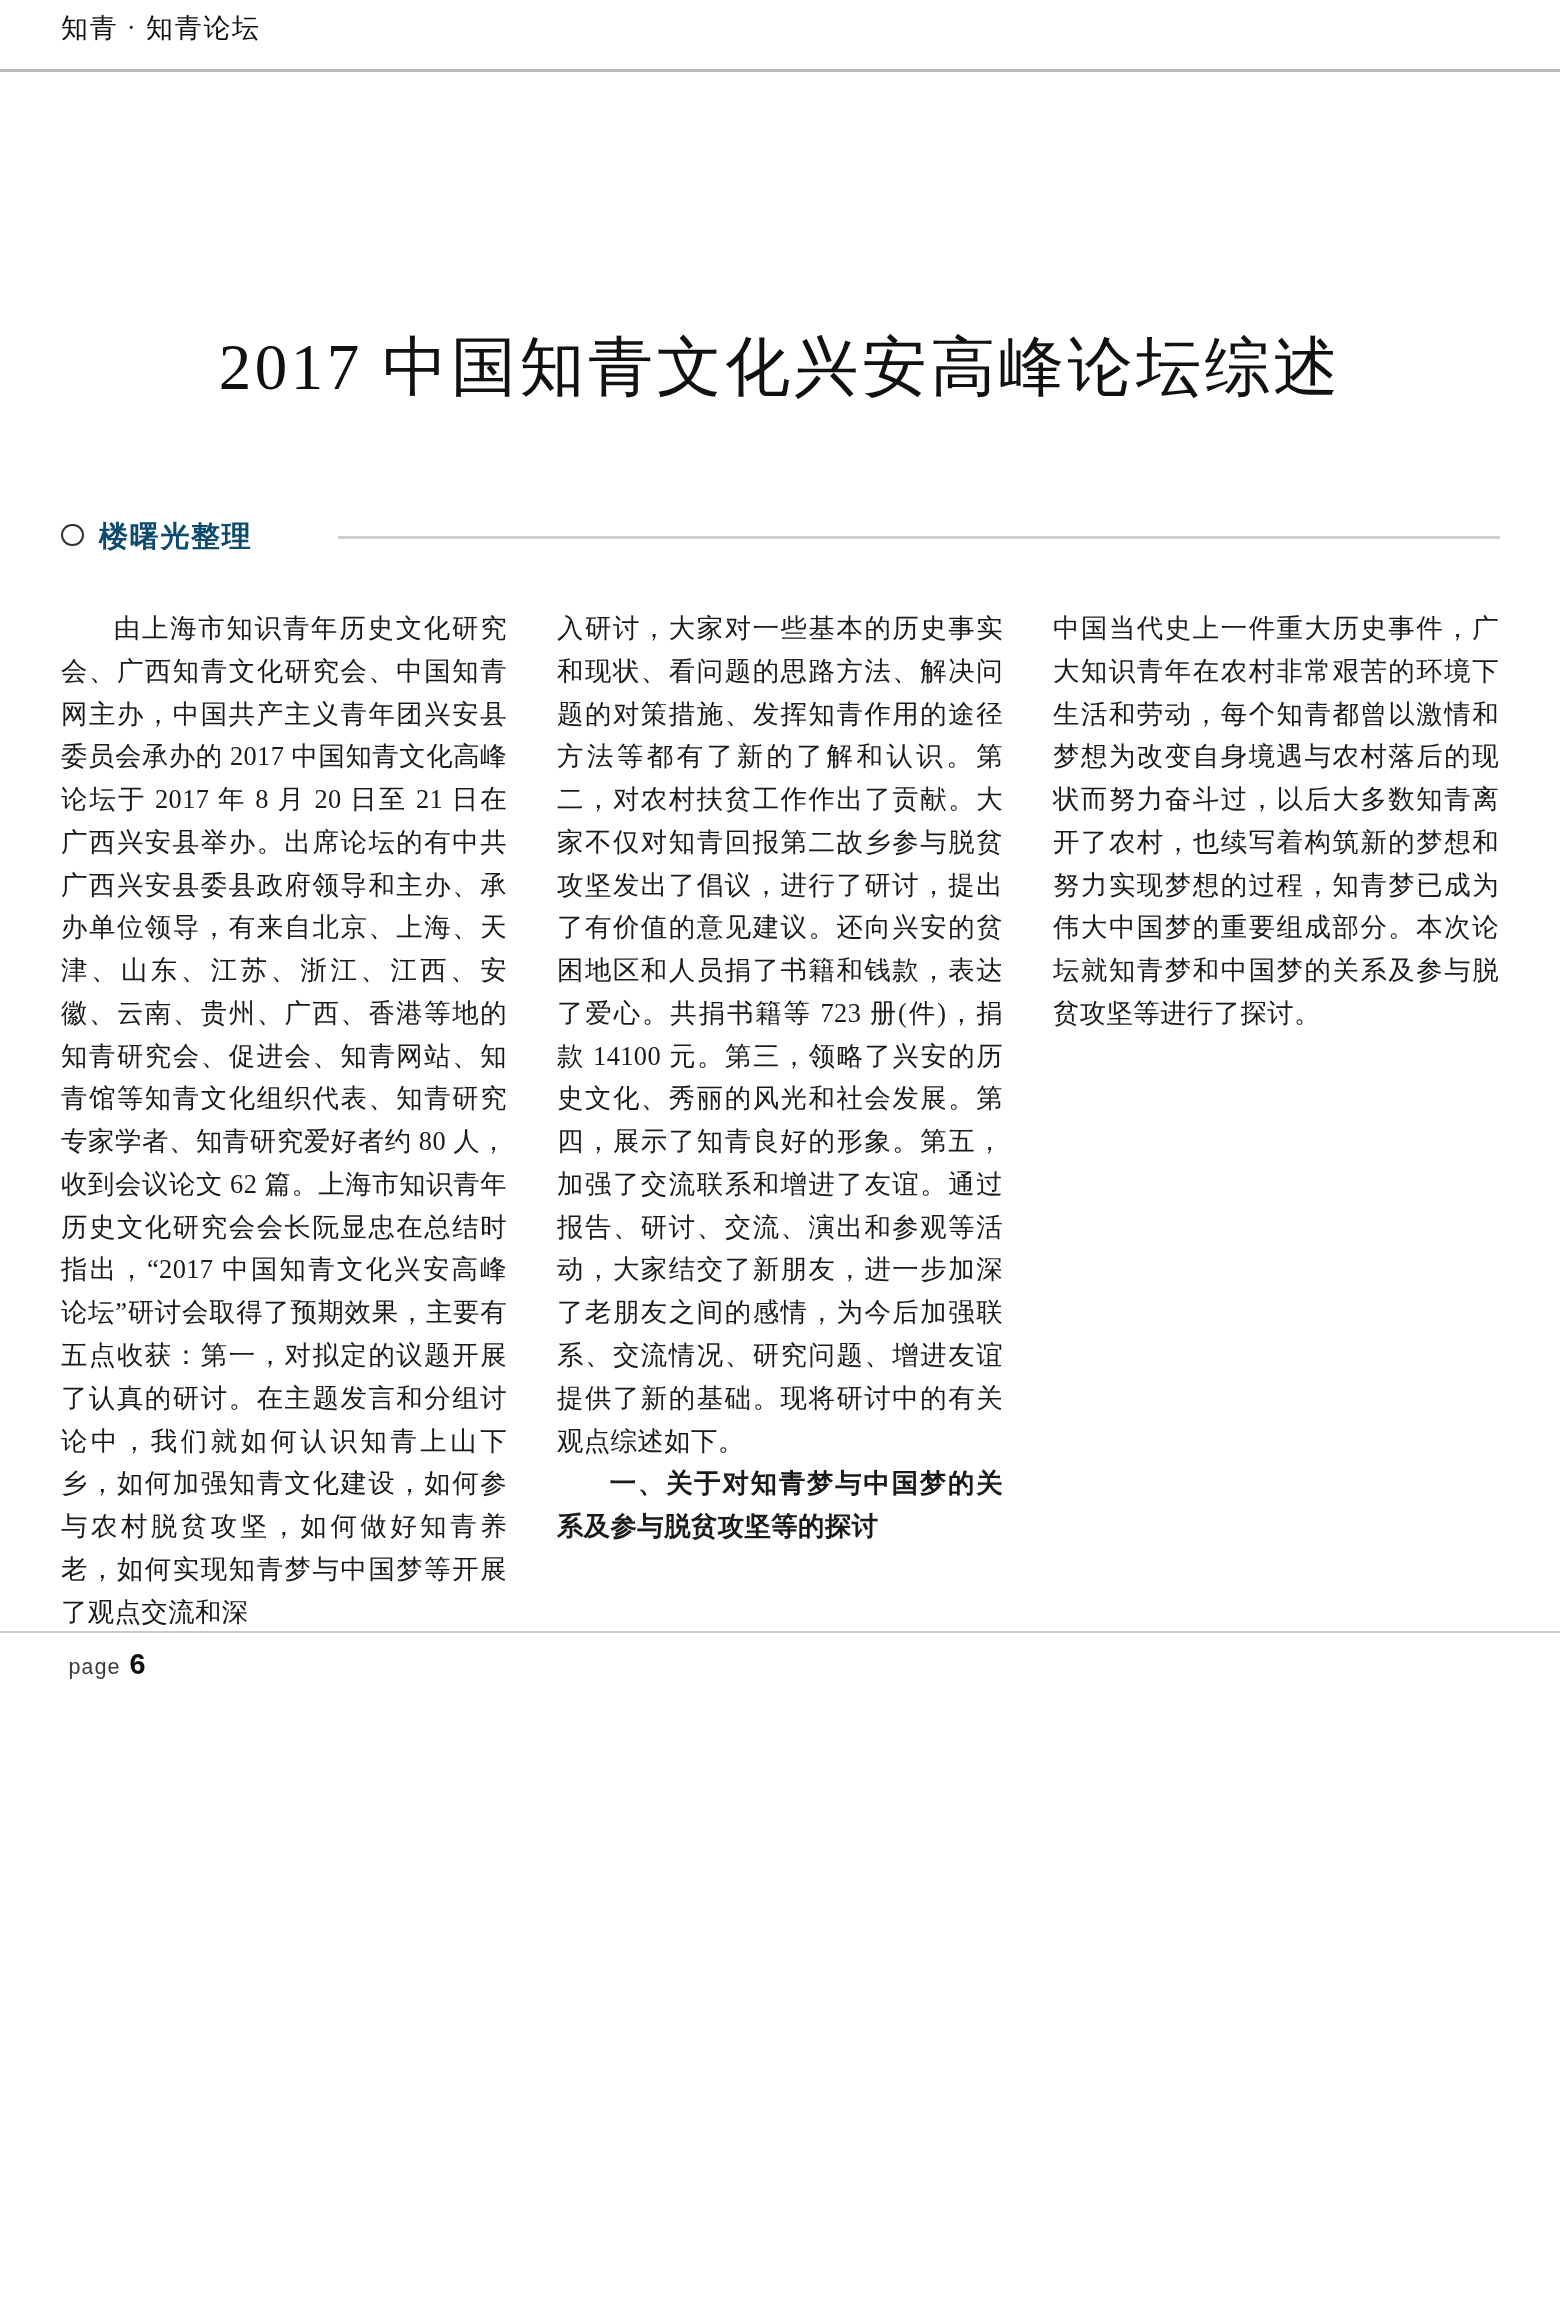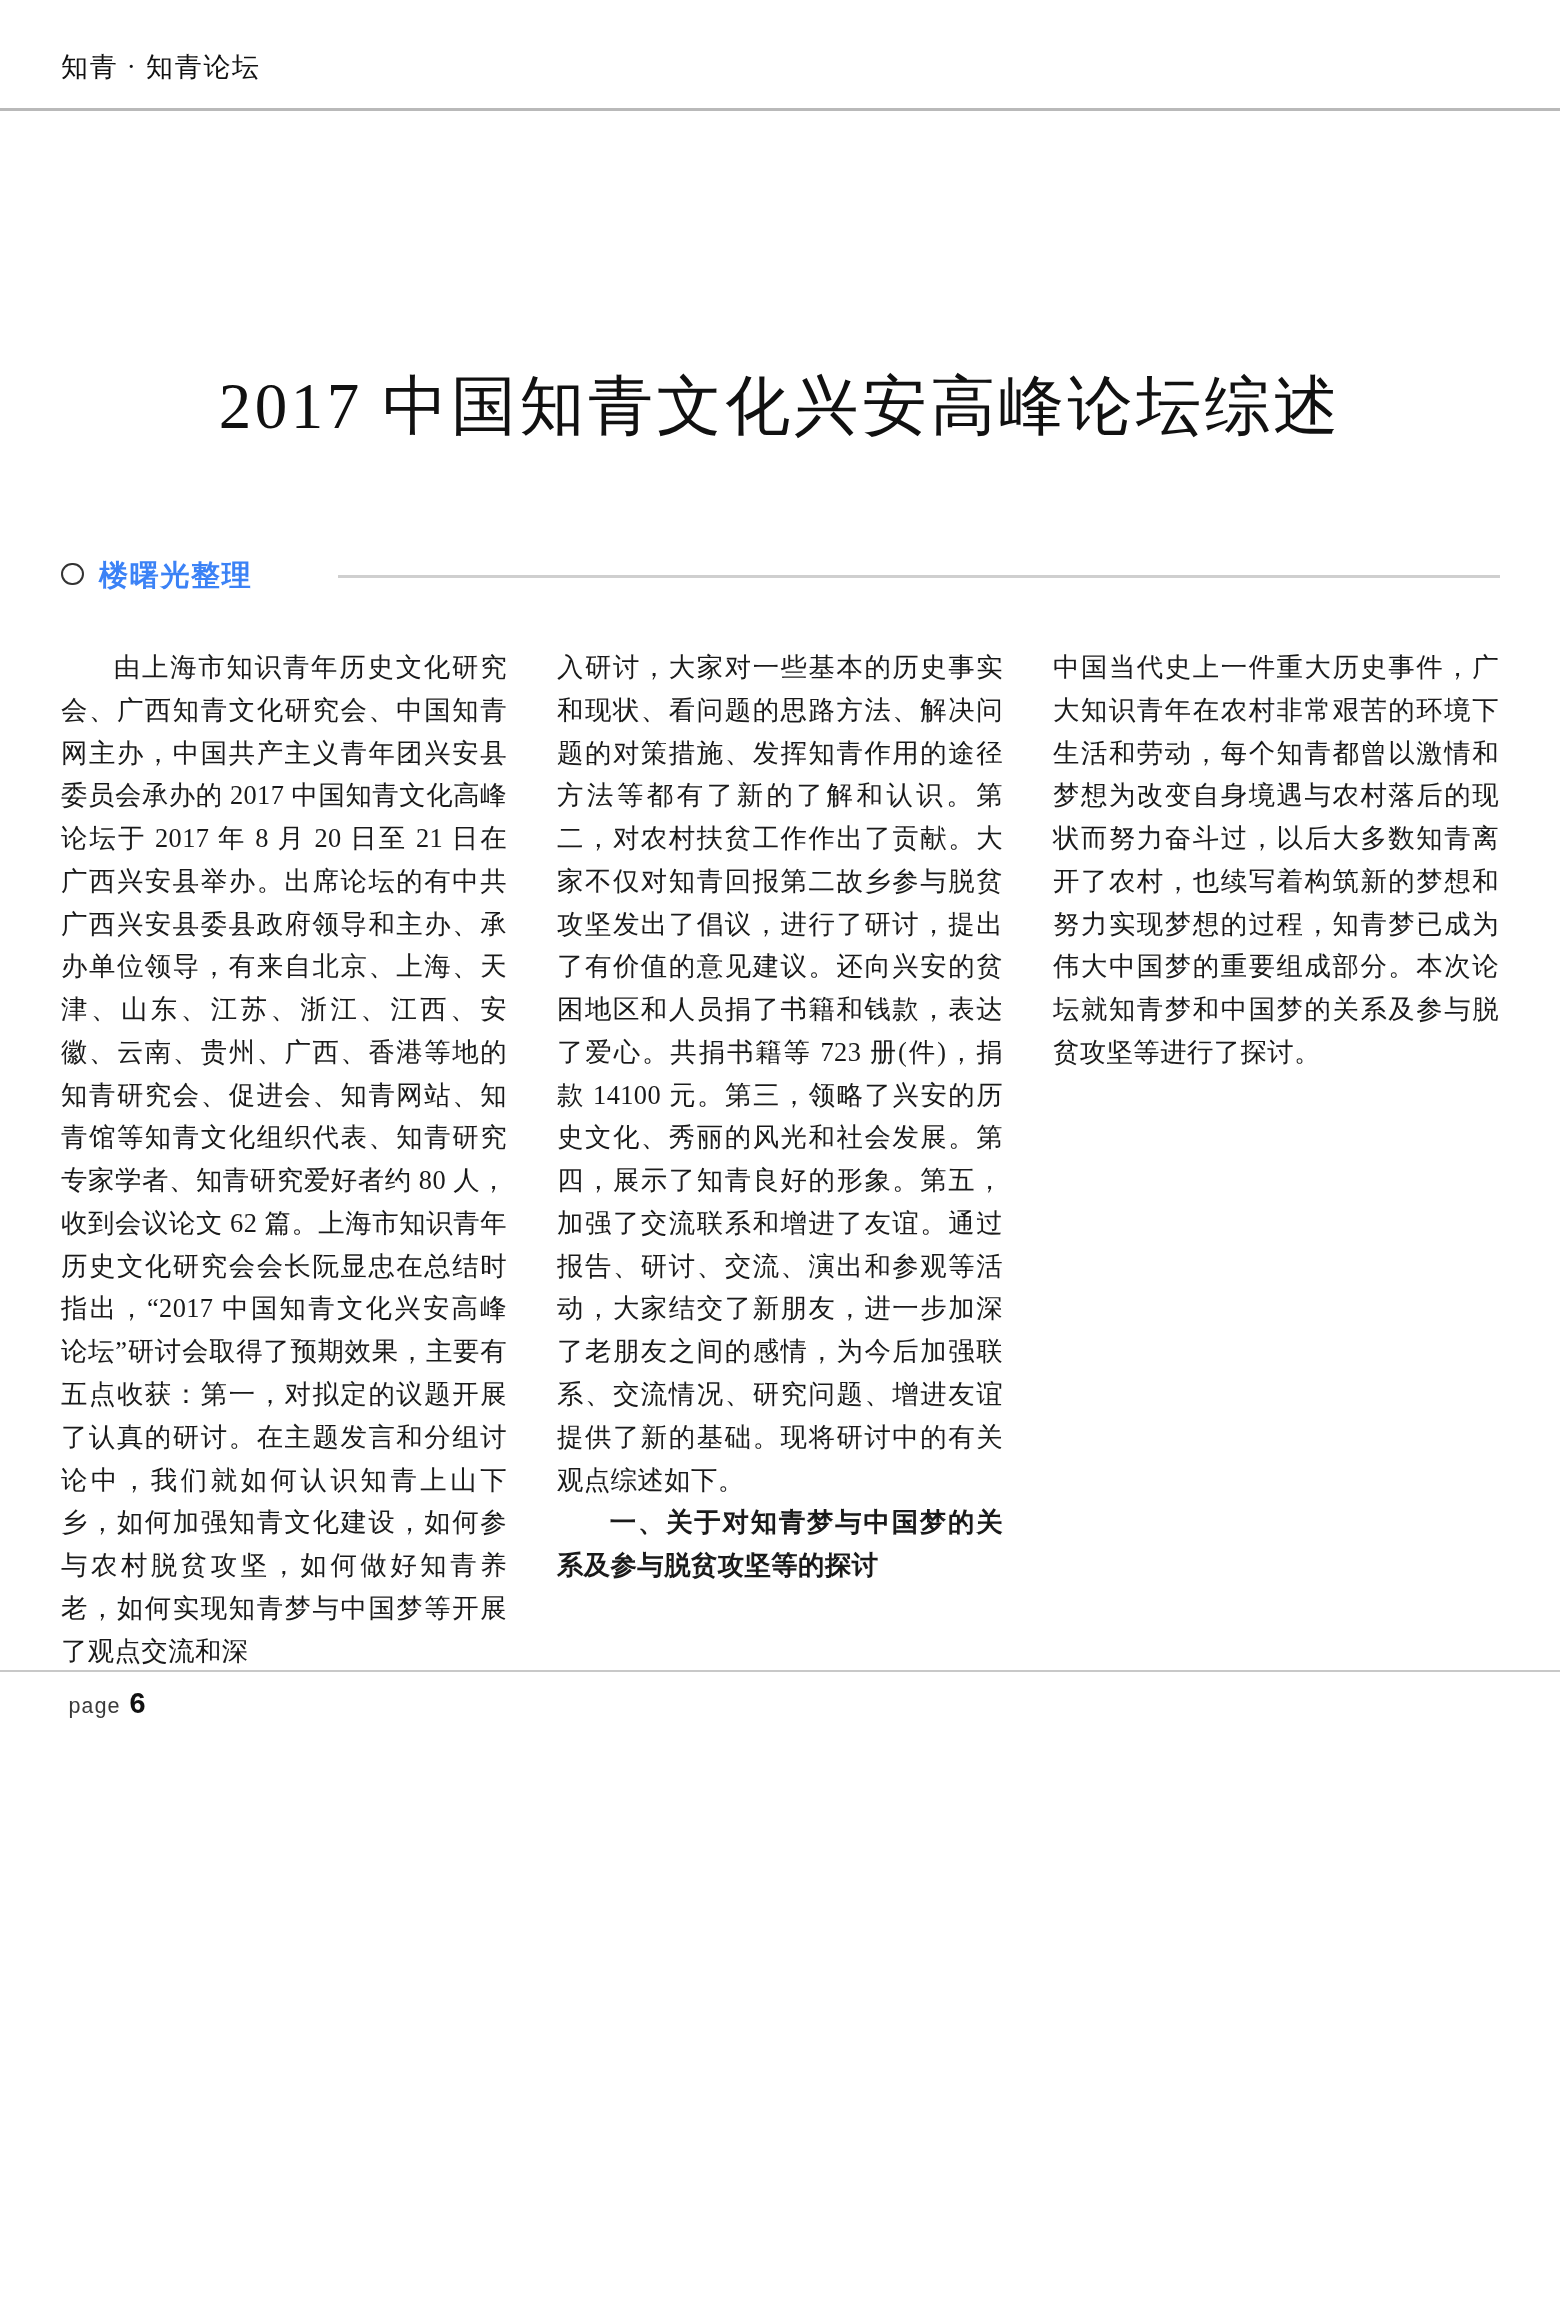--- a/index.html
+++ b/index.html
@@ -15,21 +15,20 @@
     position: relative;
     overflow: hidden;
   }
   .page {
     position: absolute;
     left: 0; top: 0;
     width: 1560px;
     height: 1716px;
     box-sizing: border-box;
     padding: 0 97px;
-    margin-top: 39px;
   }
   
   .running-head {
     position: absolute;
     left: 61px;
     top: 10.4px;
     font-size: 27px;
     letter-spacing: 1.7px;
     color: #111;
     font-family: "Liberation Serif", "DejaVu Serif", serif;
@@ -75,21 +74,21 @@
     border-radius: 50%;
     box-sizing: border-box;
   }
   .byline-text {
     position: absolute;
     left: 38px;
     top: -3.5px;
     font-size: 29px;
     font-weight: 700;
     letter-spacing: 1.7px;
-    color: #3b82f6;
+    color: #0c4a6e;
   }
   .byline-rule {
     position: absolute;
     left: 277px;
     right: 0;
     top: 15.6px;
     height: 3.5px;
     background: #cfcfcf;
   }
   

